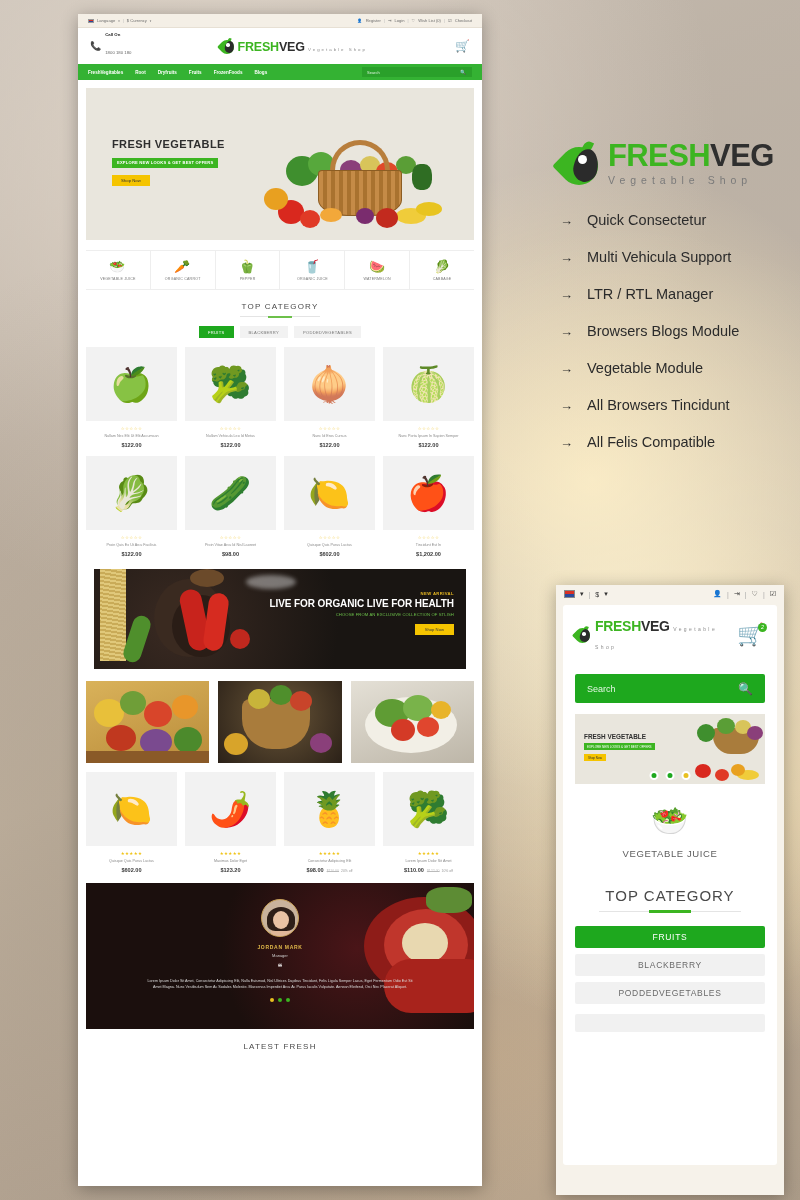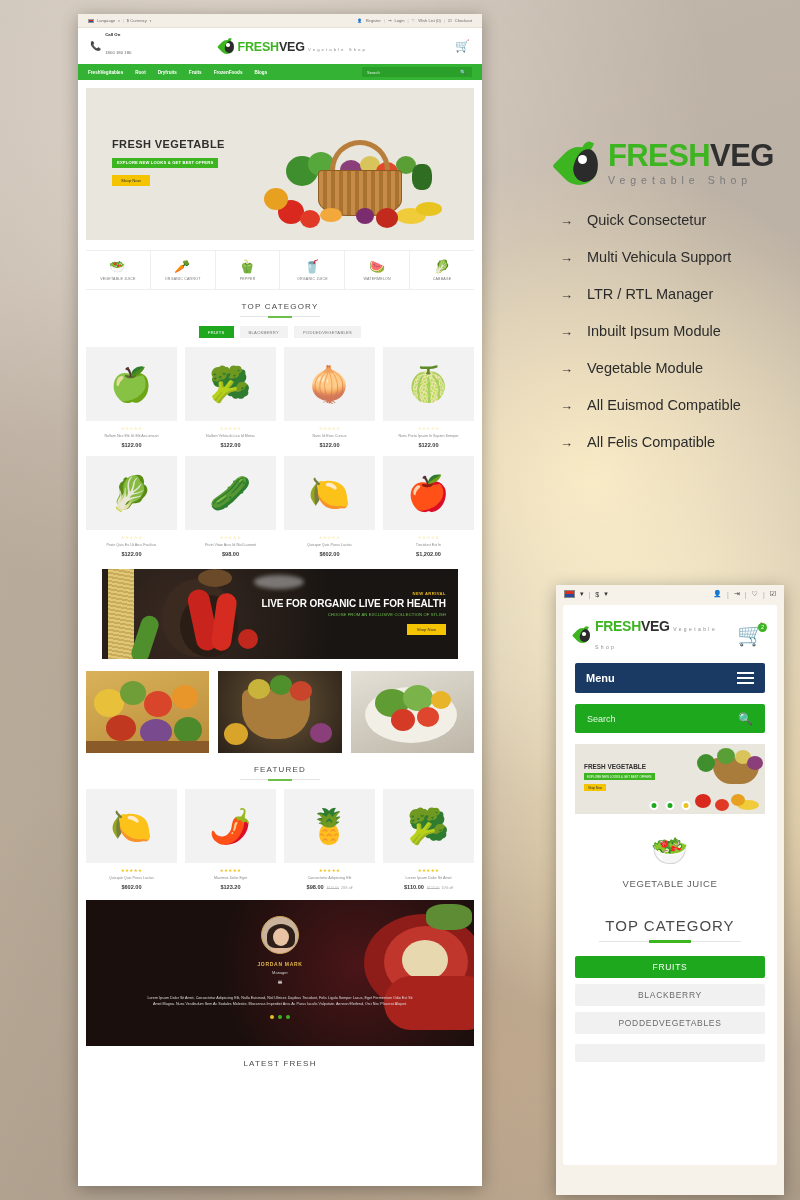--- a/index.html
+++ b/index.html
@@ -140,21 +140,21 @@
   .pcard { }
   .pimg { height: 74px; background:#f2f2f2; display:flex; align-items:center; justify-content:center; font-size:34px; }
   .stars { text-align:center; margin-top:5px; font-size:4.4px; color:#f0c419; letter-spacing:0.4px;}
   .stars.hollow { color:#f5d76e; }
   .pname { text-align:center; margin-top:3px; font-size:3.7px; color:#8a8a8a; }
   .pprice { text-align:center; margin-top:4px; font-size:5.6px; font-weight:bold; color:#3a3a3a;}
   .pprice .old { font-size:3.5px; color:#bbb; text-decoration:line-through; font-weight:normal; margin-left:3px;}
   .pprice .off { font-size:3.4px; color:#9a9a9a; font-weight:normal; margin-left:2px;}
 
   .d-banner2 {
-    margin: 12px 24px 0; height: 90px; position:relative; overflow:hidden;
+    margin: 12px 16px 0; height: 100px; position:relative; overflow:hidden;
     background:
       radial-gradient(circle at 22% 55%, #3a2a22 0%, #191512 55%),
       linear-gradient(100deg,#151311 0%,#241c16 40%,#16130f 100%);
   }
   .d-banner2 .b2txt { position:absolute; right: 12px; top: 22px; text-align:right; }
   .d-banner2 .na { color:#e8b923; font-size:4.2px; font-weight:bold; letter-spacing:0.4px;}
   .d-banner2 .bh { color:#fff; font-size:10px; font-weight:bold; margin-top:2px; letter-spacing:-0.1px;}
   .d-banner2 .bs { color:#6cc04a; font-size:4.2px; margin-top:3px; letter-spacing:0.1px;}
   .d-banner2 .bb { margin-top:5px; background:#f5c400; color:#3a3a3a; font-size:4.2px; padding:3px 10px; display:inline-block;}
 
@@ -465,24 +465,20 @@
     <div class="tri-img" style="background:linear-gradient(160deg,#e4e0d6,#bdb6a8);">
       <i class="blob" style="left:14px;top:16px;width:92px;height:56px;background:#f2efe6;border-radius:50%;"></i>
       <i class="blob" style="left:24px;top:18px;width:34px;height:28px;background:#5f9c34;"></i>
       <i class="blob" style="left:52px;top:14px;width:30px;height:26px;background:#79b34a;"></i>
       <i class="blob" style="left:40px;top:38px;width:24px;height:22px;background:#d43a26;"></i>
       <i class="blob" style="left:66px;top:36px;width:22px;height:20px;background:#e0462e;"></i>
       <i class="blob" style="left:80px;top:20px;width:20px;height:18px;background:#e8b42a;"></i>
     </div>
   </div>
 
-  <div class="sec-title">
-    <div class="t">FEATURED</div>
-    <div class="sec-underline"></div>
-  </div>
 
   <div class="pgrid">
     <div class="pcard">
       <div class="pimg">🍋</div>
       <div class="stars">★★★★★</div>
       <div class="pname">Quisque Quis Purus Luctus</div>
       <div class="pprice">$602.00</div>
     </div>
     <div class="pcard">
       <div class="pimg">🌶️</div>
@@ -560,29 +556,29 @@
     <div class="f-item">
       <span class="f-arrow">→</span>
       <span class="f-label">Multi Vehicula Support</span>
     </div>
     <div class="f-item">
       <span class="f-arrow">→</span>
       <span class="f-label">LTR / RTL Manager</span>
     </div>
     <div class="f-item">
       <span class="f-arrow">→</span>
-      <span class="f-label">Inbuilt Ipsum Module</span>
+      <span class="f-label">Browsers Blogs Module</span>
     </div>
     <div class="f-item">
       <span class="f-arrow">→</span>
       <span class="f-label">Vegetable Module</span>
     </div>
     <div class="f-item">
       <span class="f-arrow">→</span>
-      <span class="f-label">All Euismod Compatible</span>
+      <span class="f-label">All Browsers Tincidunt</span>
     </div>
     <div class="f-item">
       <span class="f-arrow">→</span>
       <span class="f-label">All Felis Compatible</span>
     </div>
   </div>
 </div>
 
 <div class="mobile">
   <div class="m-topbar">
@@ -616,28 +612,20 @@
             <span class="g">FRESH</span><span class="k">VEG</span>
           </span>
           <span class="b">Vegetable Shop</span>
         </span>
       </div>
       <span class="m-cart">🛒
         <i class="badge">2</i>
       </span>
     </div>
 
-    <div class="m-menu">
-      <span class="lab">Menu</span>
-      <span class="m-burger">
-          <i></i>
-          <i></i>
-          <i></i>
-        </span>
-    </div>
 
     <div class="m-search">
       <span class="ph">Search</span>
       <span class="mg">🔍</span>
     </div>
 
     <div class="m-hero">
       <i class="blob" style="right:6px;top:14px;width:46px;height:26px;background:#a97c3c;border-radius:4px 4px 18px 18px;"></i>
       <i class="blob" style="right:30px;top:4px;width:18px;height:16px;background:#5a9e36;"></i>
       <i class="blob" style="right:14px;top:6px;width:16px;height:14px;background:#d8c45a;"></i>

